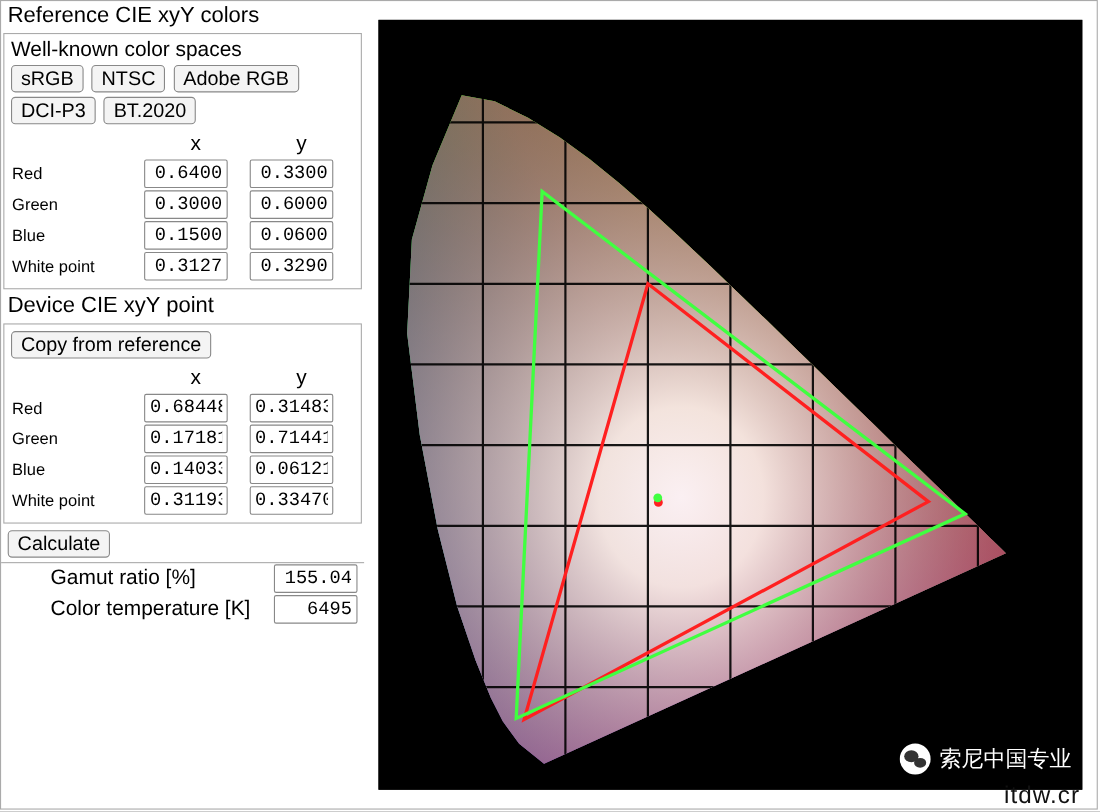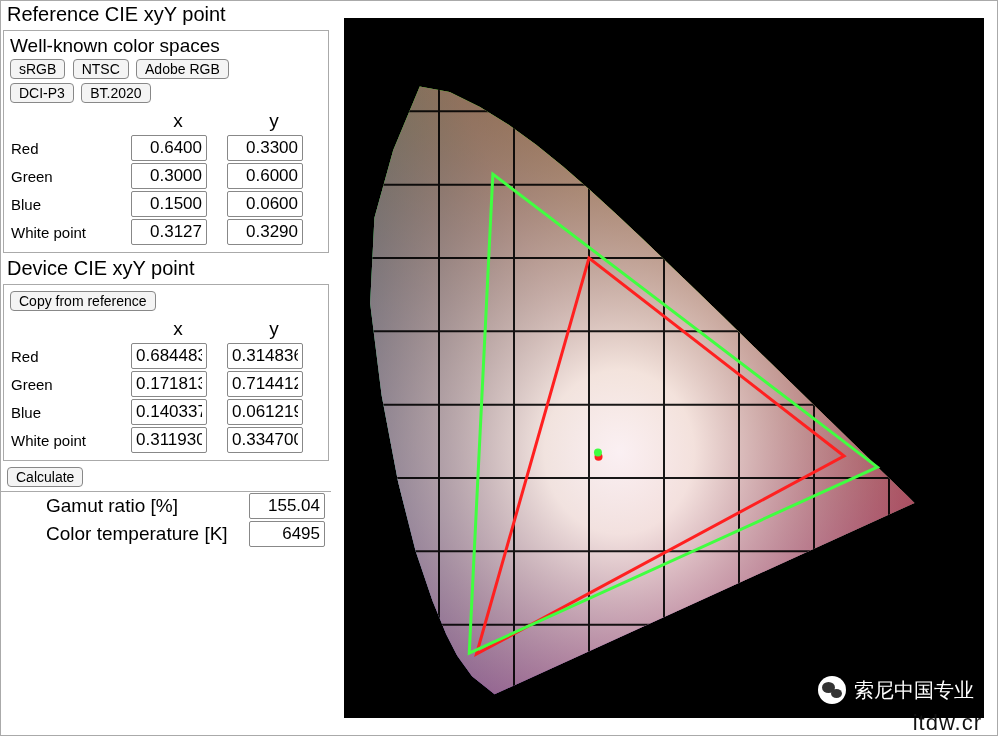--- a/index.html
+++ b/index.html
@@ -35,21 +35,21 @@
     margin: 2px;
     padding: 4px 6px 6px;
   }
   .btn {
     display: inline-block;
     border: 1px solid #888;
     border-radius: 4px;
     padding: 1px 8px;
     margin: 2px 2px 2px 0;
     background: #f4f4f4;
-    font-size: 14px;
+    font-size: 18px;
     cursor: pointer;
     user-select: none;
   }
   table.coords {
     border-collapse: collapse;
     margin-top: 4px;
     width: 100%;
   }
   table.coords th {
     font-weight: 400;
@@ -64,21 +64,21 @@
     font-size: 15px;
   }
   .num-input {
     width: 76px;
     height: 26px;
     border: 1px solid #888;
     border-radius: 2px;
     text-align: right;
     padding: 0 4px;
     font-size: 17px;
-    font-family: Liberation Sans, sans-serif;
+    font-family: Liberation Mono, monospace;
   }
   .results-row {
     display: flex;
     justify-content: space-between;
     align-items: center;
     padding: 1px 6px;
     margin-left: 39px;
   }
   .results-row .num-input {
     width: 76px;
@@ -104,21 +104,21 @@
     font-size: 22px;
     color: #111;
     letter-spacing: 1px;
     pointer-events: none;
   }
   .watermark-wechat {
     position: absolute;
     bottom: 34px;
     right: 26px;
     display: flex;
-    align-items: flex-end;
+    align-items: flex-start;
     gap: 8px;
     color: #fff;
     font-family: "SimHei", sans-serif;
     font-size: 20px;
     pointer-events: none;
     text-shadow: 0 0 3px #000;
   }
   .wechat-circle {
     width: 28px;
     height: 28px;
@@ -141,21 +141,21 @@
     width: 11px; height: 9px;
     right: 4px; bottom: 6px;
   }
 </style>
 </head>
 <body>
 
 <div class="app">
   <div class="left">
 
-    <div class="section-title">Reference CIE xyY point</div>
+    <div class="section-title">Reference CIE xyY colors</div>
 
     <fieldset>
       <div>Well-known color spaces</div>
       <div>
         <span class="btn">sRGB</span>
         <span class="btn">NTSC</span>
         <span class="btn">Adobe RGB</span>
         <br>
         <span class="btn">DCI-P3</span>
         <span class="btn">BT.2020</span>

